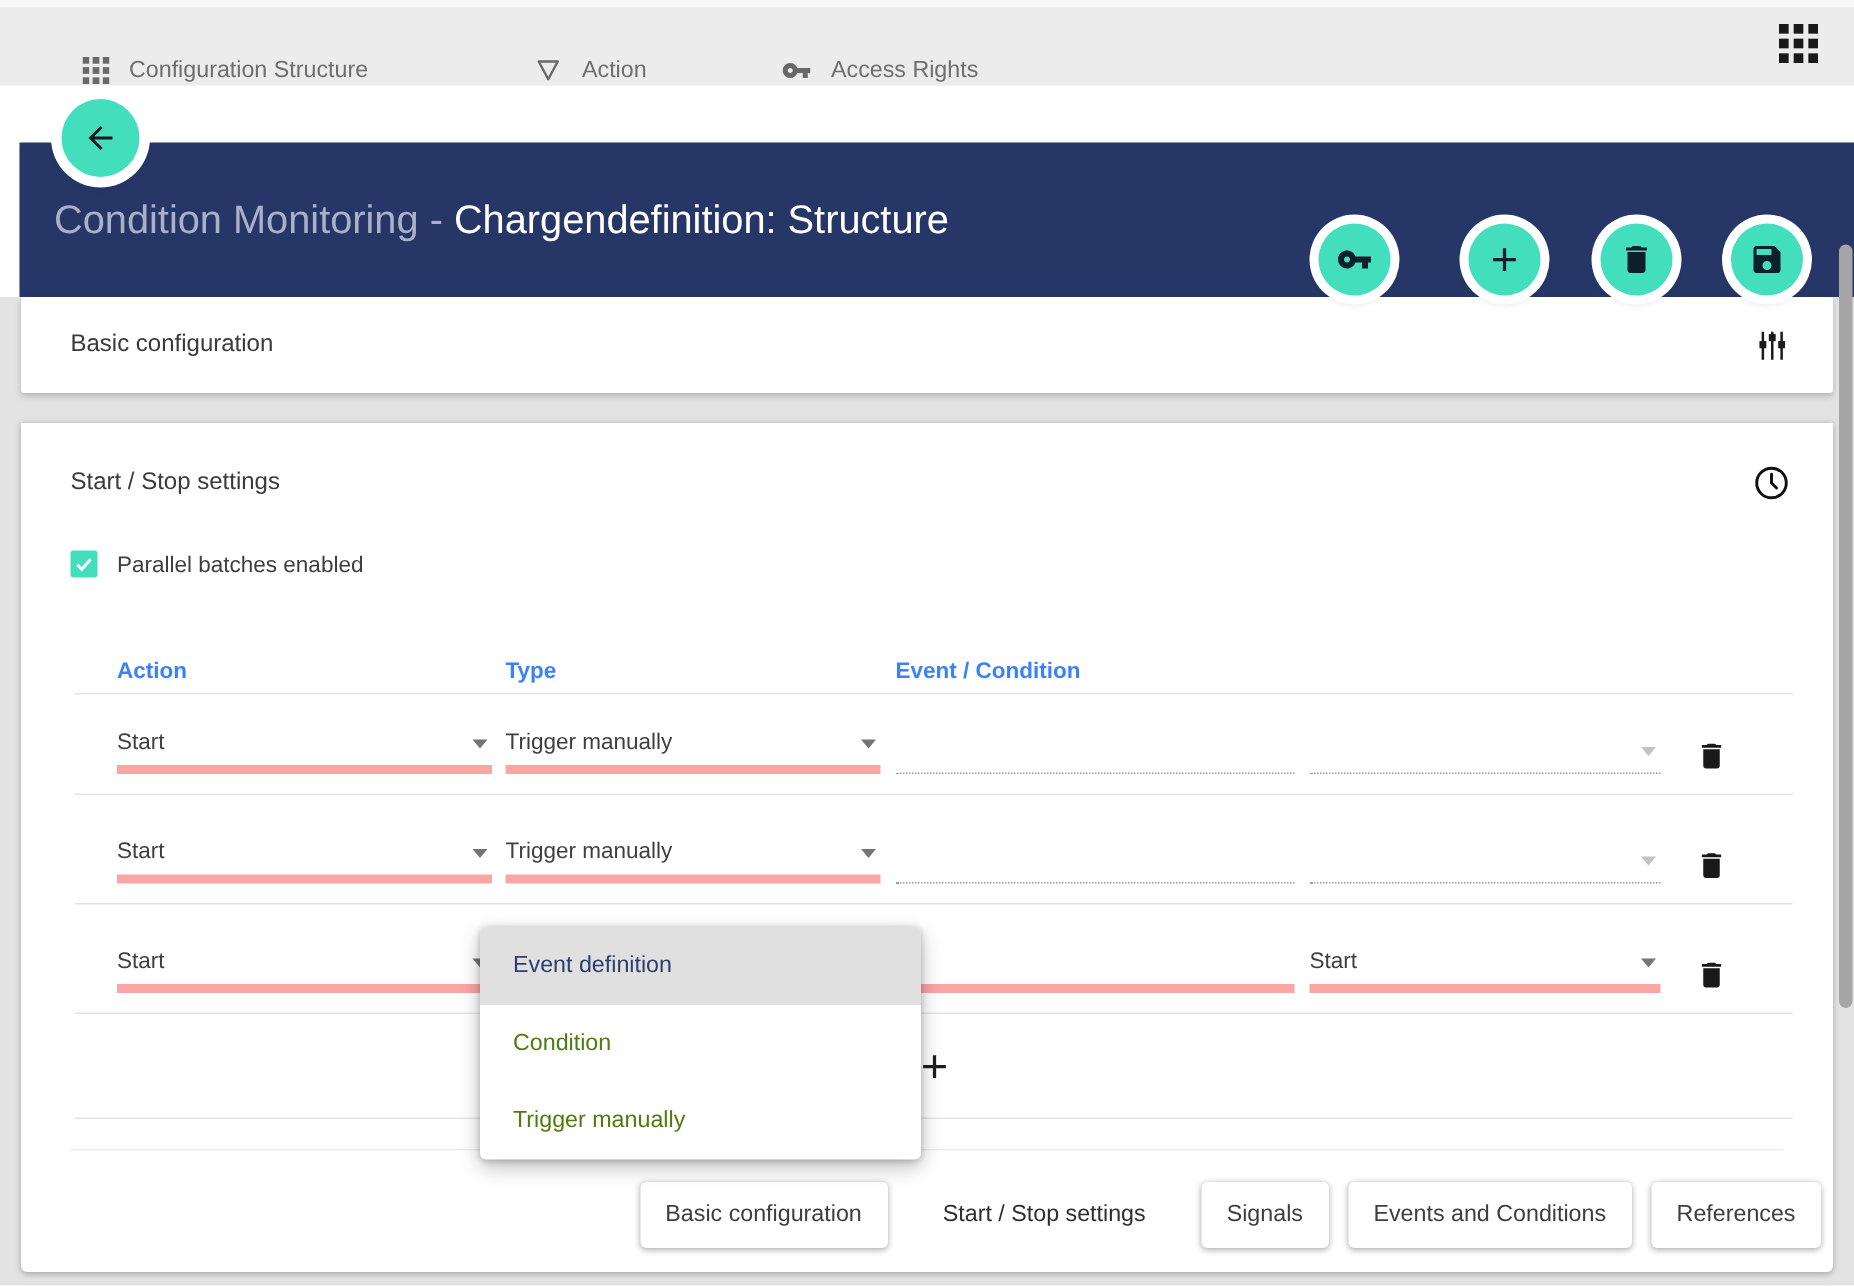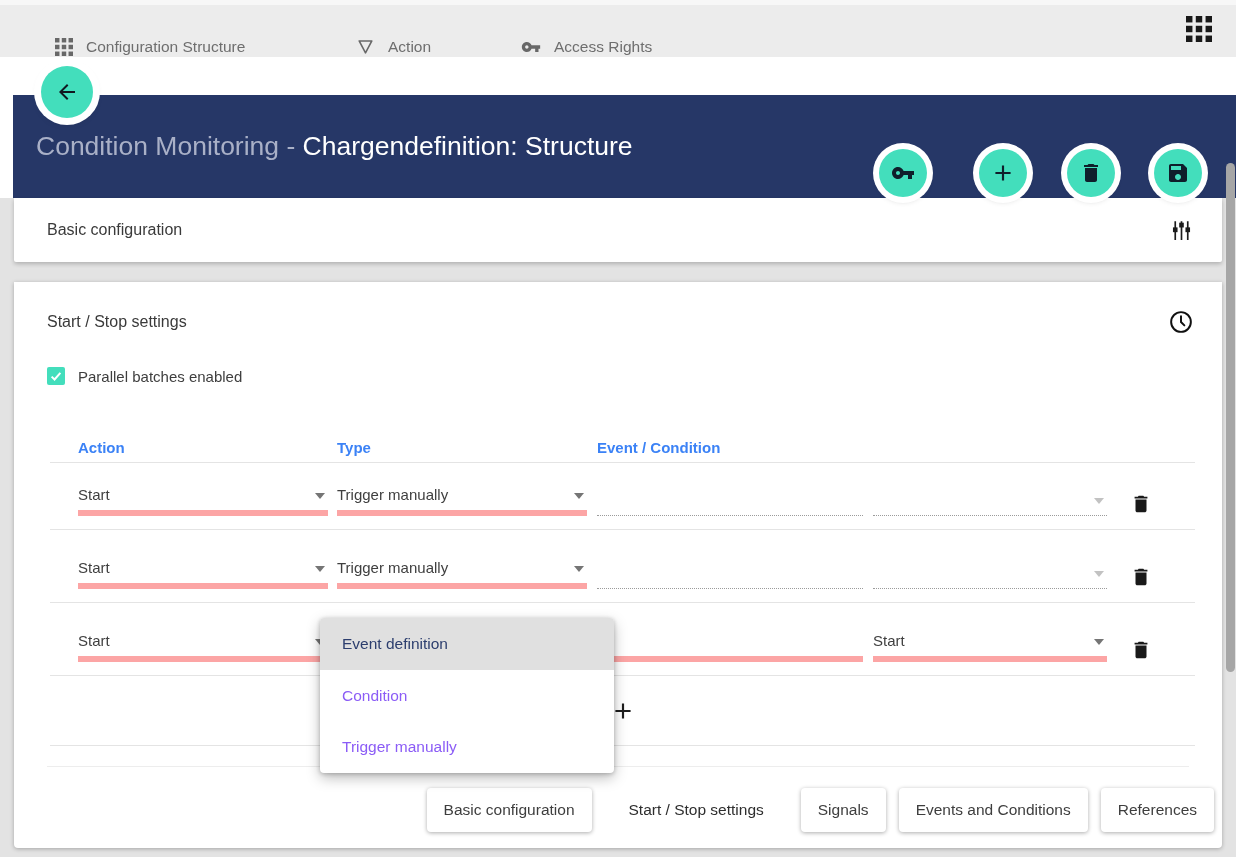--- a/index.html
+++ b/index.html
@@ -67,21 +67,21 @@
   .add-btn{background:none;border:none;padding:0;color:#1d1d1d;cursor:pointer;display:flex;}
   .footer-line{position:absolute;left:33px;top:484px;width:1142px;height:1px;background:#ededed;}
   
   .footer-nav{position:absolute;right:8px;top:505px;height:46px;display:flex;gap:13px;align-items:center;}
   .chip{background:#ffffff;border-radius:4px;box-shadow:0 1px 4px rgba(0,0,0,.33);padding:0 17px;height:44px;
     display:flex;align-items:center;font-size:15.5px;color:#3e3e3e;cursor:pointer;white-space:nowrap;}
   .chip.active{background:transparent;box-shadow:none;color:#2e2e2e;padding:0 24px;}
   
   .type-menu{position:absolute;left:306px;top:336px;width:294px;background:#ffffff;border-radius:4px;
     box-shadow:0 5px 14px rgba(0,0,0,.26),0 1px 4px rgba(0,0,0,.22);z-index:6;overflow:hidden;}
-  .menu-item{height:51.7px;display:flex;align-items:center;padding-left:22px;font-size:15.5px;color:#8b5cf6;cursor:pointer;}
+  .menu-item{height:51.7px;display:flex;align-items:center;padding-left:22px;font-size:15.5px;color:#4d7c0f;cursor:pointer;}
   .menu-item.highlighted{background:#e0e0e0;color:#2c3e6e;}
   
   .scroll-thumb{position:absolute;right:1px;top:163px;width:9px;height:509px;background:#a6a6a6;border-radius:4.5px;z-index:9;cursor:pointer;}
 </style>
 </head>
 <body>
 
 <div class="tabbar">
   <div class="tab tab-0 active">
     <span class="ticon">

